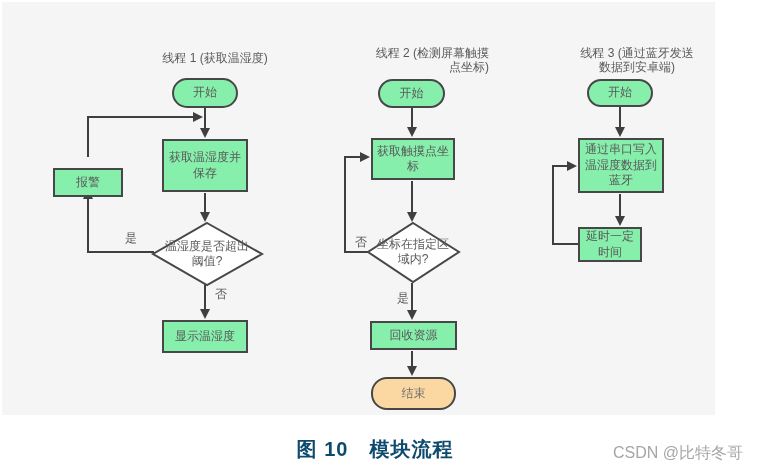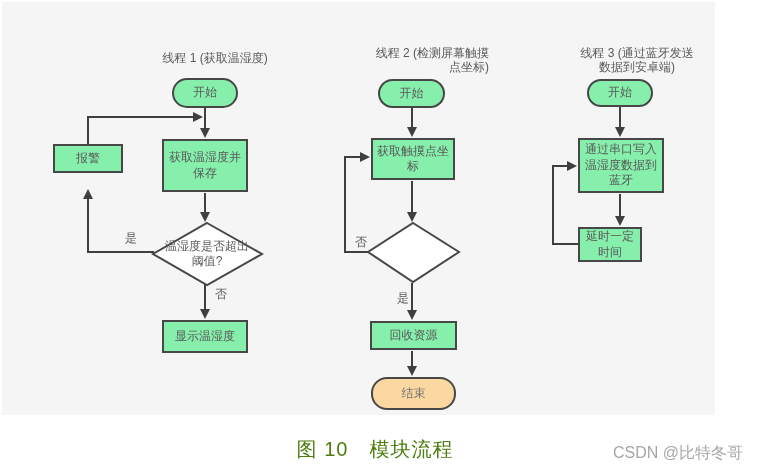--- a/index.html
+++ b/index.html
@@ -26,21 +26,21 @@
   }
   .dtext{
     position:absolute;color:#595959;font-size:12px;line-height:1.25;
     display:flex;align-items:center;justify-content:center;text-align:center;
   }
   .edge-label{
     position:absolute;color:#595959;font-size:12px;width:22px;text-align:center;
   }
   .caption{
     position:absolute;left:240px;top:436px;width:270px;text-align:center;
-    color:#4d7c0f;font-size:20px;font-weight:normal;letter-spacing:1px;
+    color:#0c4a6e;font-size:20px;font-weight:bold;letter-spacing:1px;
   }
   .watermark{
     position:absolute;right:17px;top:443px;color:#a6a6a6;font-size:16px;
   }
 </style>
 </head>
 <body>
 
 <div class="canvas">
 
@@ -74,28 +74,29 @@
       <polygon fill="#ffffff" stroke="#474747" points="413,223 459,252 413,282 368,252"></polygon>
     </g>
   </svg>
 
   <div class="thread-title" style="left:140px;top:51px;width:150px;">线程 1 (获取温湿度)</div>
   <div class="thread-title" style="left:369px;top:46px;width:120px;text-align:right;">线程 2 (检测屏幕触摸点坐标)</div>
   <div class="thread-title" style="left:577px;top:46px;width:120px;">线程 3 (通过蓝牙发送数据到安卓端)</div>
 
   <div class="node stadium" style="left:172px;top:78px;width:66px;height:30px;">开始</div>
   <div class="node" style="left:162px;top:139px;width:86px;height:53px;">获取温湿度并保存</div>
-  <div class="node" style="left:53px;top:144px;width:70px;height:29px;">报警</div>
+  <div class="node" style="left:53px;top:168px;width:70px;height:29px;">报警</div>
   <div class="dtext" style="left:162px;top:229px;width:90px;height:50px;">温湿度是否超出阈值?</div>
   <div class="node" style="left:162px;top:320px;width:86px;height:33px;">显示温湿度</div>
   <div class="edge-label" style="left:120px;top:230px;">是</div>
   <div class="edge-label" style="left:210px;top:286px;">否</div>
 
   <div class="node stadium" style="left:378px;top:79px;width:67px;height:29px;">开始</div>
   <div class="node" style="left:371px;top:138px;width:84px;height:42px;font-family:Liberation Serif, serif;">获取触摸点坐标</div>
+  <div class="dtext" style="left:373px;top:227px;width:80px;height:50px;">坐标在指定区域内?</div>
   <div class="node" style="left:370px;top:321px;width:87px;height:29px;">回收资源</div>
   <div class="node end-node" style="left:371px;top:377px;width:85px;height:33px;">结束</div>
   <div class="edge-label" style="left:350px;top:234px;">否</div>
   <div class="edge-label" style="left:392px;top:290px;">是</div>
 
   <div class="node stadium" style="left:587px;top:79px;width:66px;height:28px;">开始</div>
   <div class="node" style="left:578px;top:138px;width:86px;height:55px;">通过串口写入温湿度数据到蓝牙</div>
   <div class="node" style="left:578px;top:227px;width:64px;height:35px;">延时一定时间</div>
 
   <div class="caption">图 10　模块流程</div>

